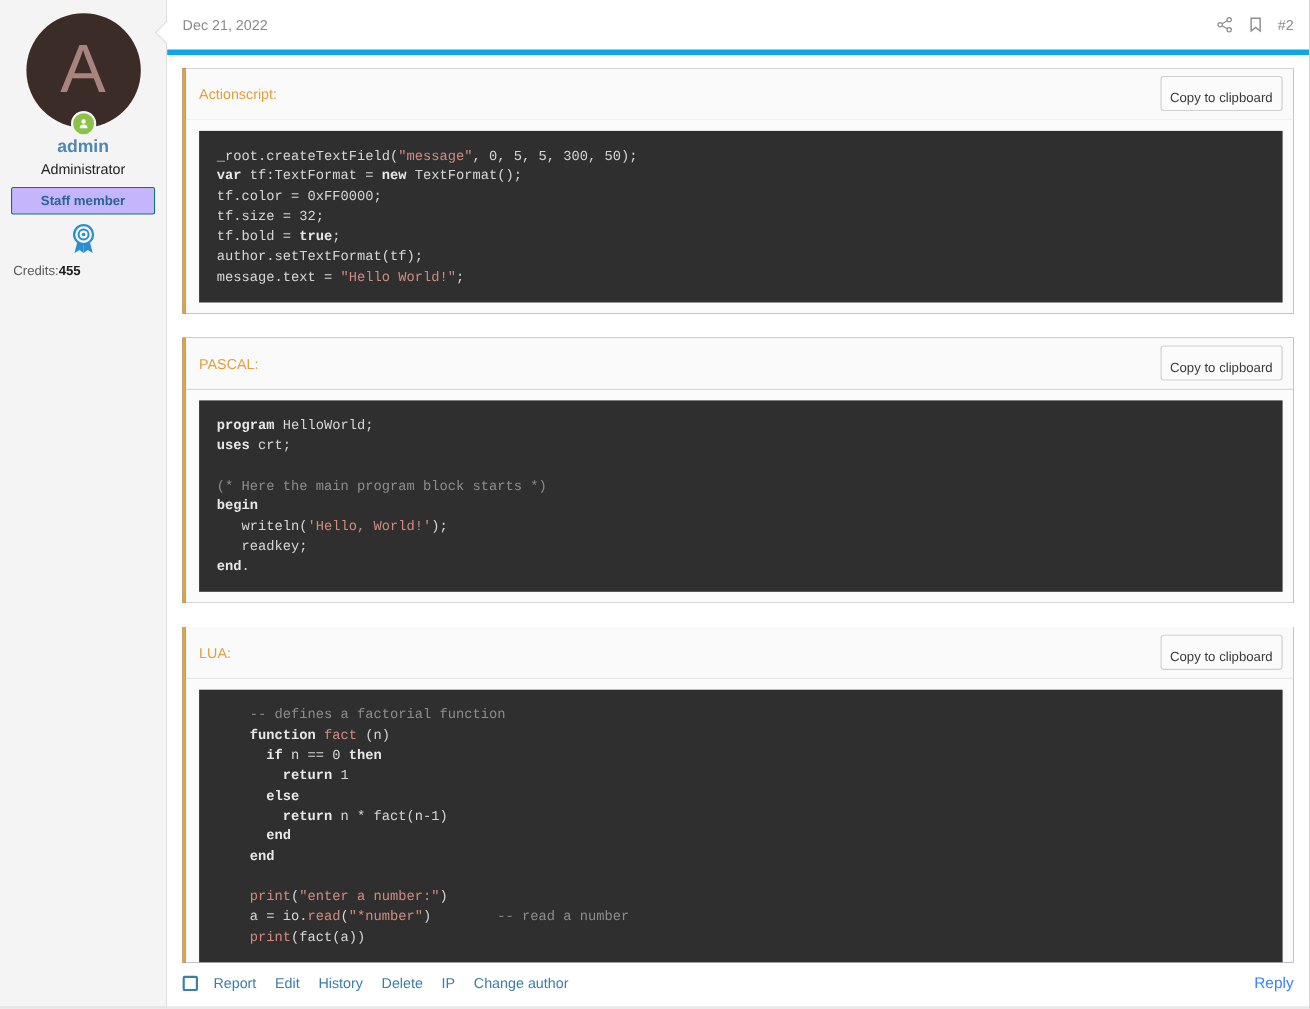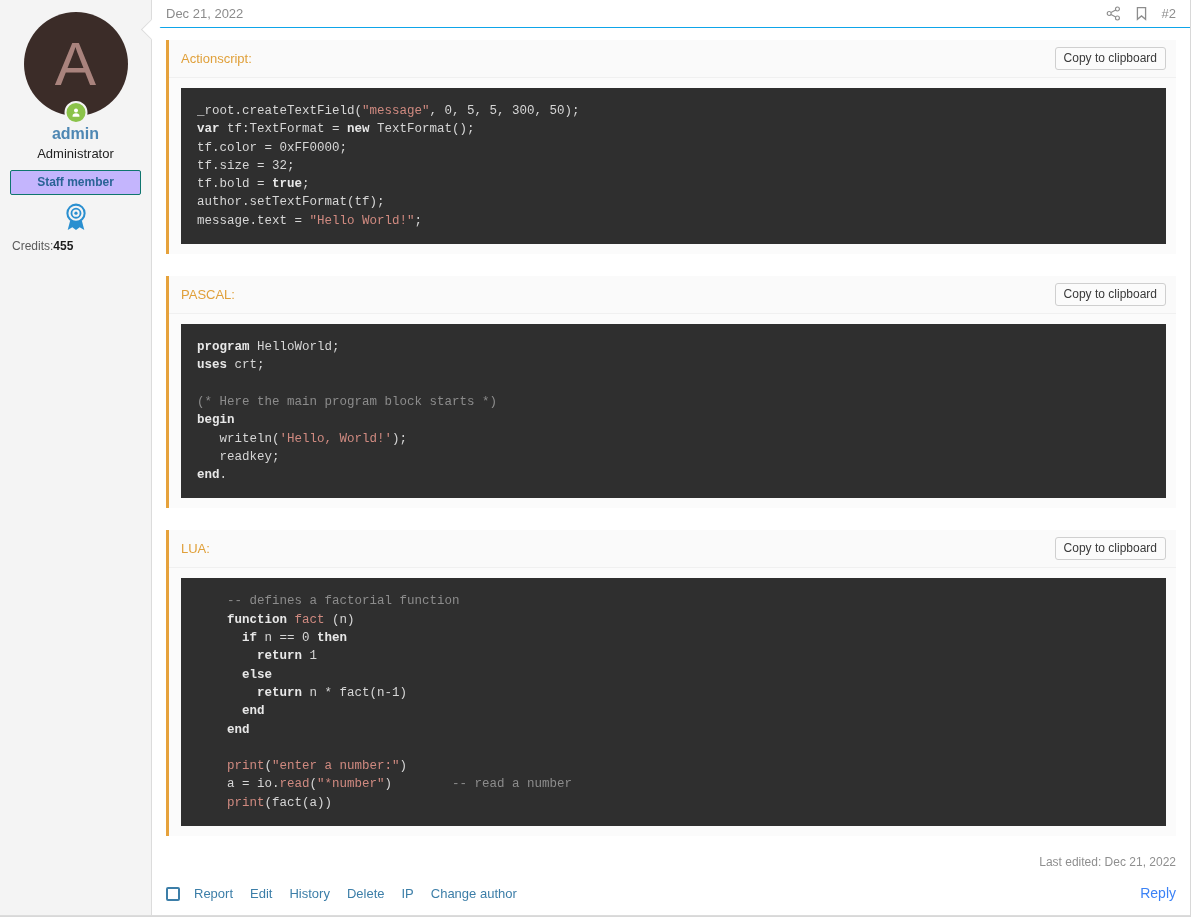--- a/index.html
+++ b/index.html
@@ -136,25 +136,25 @@
     width: 14px;
     height: 14px;
     background: #ffffff;
     border-left: 1px solid #dcdcdc;
     border-bottom: 1px solid #dcdcdc;
     transform: rotate(45deg);
     z-index: 3;
   }
 
   .post-header {
-    height: 28px;
+    height: 50px;
     display: flex;
     align-items: center;
     padding: 0 14px 0 14px;
-    border-bottom: 1px solid #0ea5e9;
+    border-bottom: 5px solid #0ea5e9;
     box-sizing: border-box;
   }
   .post-date {
     font-size: 13px;
     color: #8b8b8b;
   }
   .header-right {
     margin-left: auto;
     display: flex;
     align-items: center;
@@ -195,21 +195,21 @@
     color: #e0a03a;
     font-size: 13px;
   }
   .copy-btn {
     margin-left: auto;
     font-size: 12px;
     color: #3a3a3a;
     background: #fbfbfb;
     border: 1px solid #cfcfcf;
     border-radius: 3px;
-    padding: 3px 8px 4px 8px;
+    padding: 12px 8px 4px 8px;
     cursor: pointer;
     font-family: "Liberation Sans", sans-serif;
     line-height: 14px;
   }
   .bbcode-pad {
     background: #fbfbfb;
     padding: 10px 10px 10px 12px;
   }
   pre.code {
     margin: 0;
@@ -381,21 +381,20 @@
     <span class="kw">end</span>
 
     <span class="fn">print</span><span class="plain">(</span><span class="str">"enter a number:"</span><span class="plain">)</span>
     <span class="plain">a = io.</span><span class="fn">read</span><span class="plain">(</span><span class="str">"*number"</span><span class="plain">)        </span><span class="com">-- read a number</span>
     <span class="fn">print</span><span class="plain">(fact(a))</span></pre>
         </div>
       </div>
 
     </div>
 
-    <div class="last-edited">Last edited: Dec 21, 2022</div>
 
     <div class="post-footer">
       <span class="sel-box"></span>
       <a class="act-link">Report</a>
       <a class="act-link">Edit</a>
       <a class="act-link">History</a>
       <a class="act-link">Delete</a>
       <a class="act-link">IP</a>
       <a class="act-link">Change author</a>
       <a class="reply-link">Reply</a>

